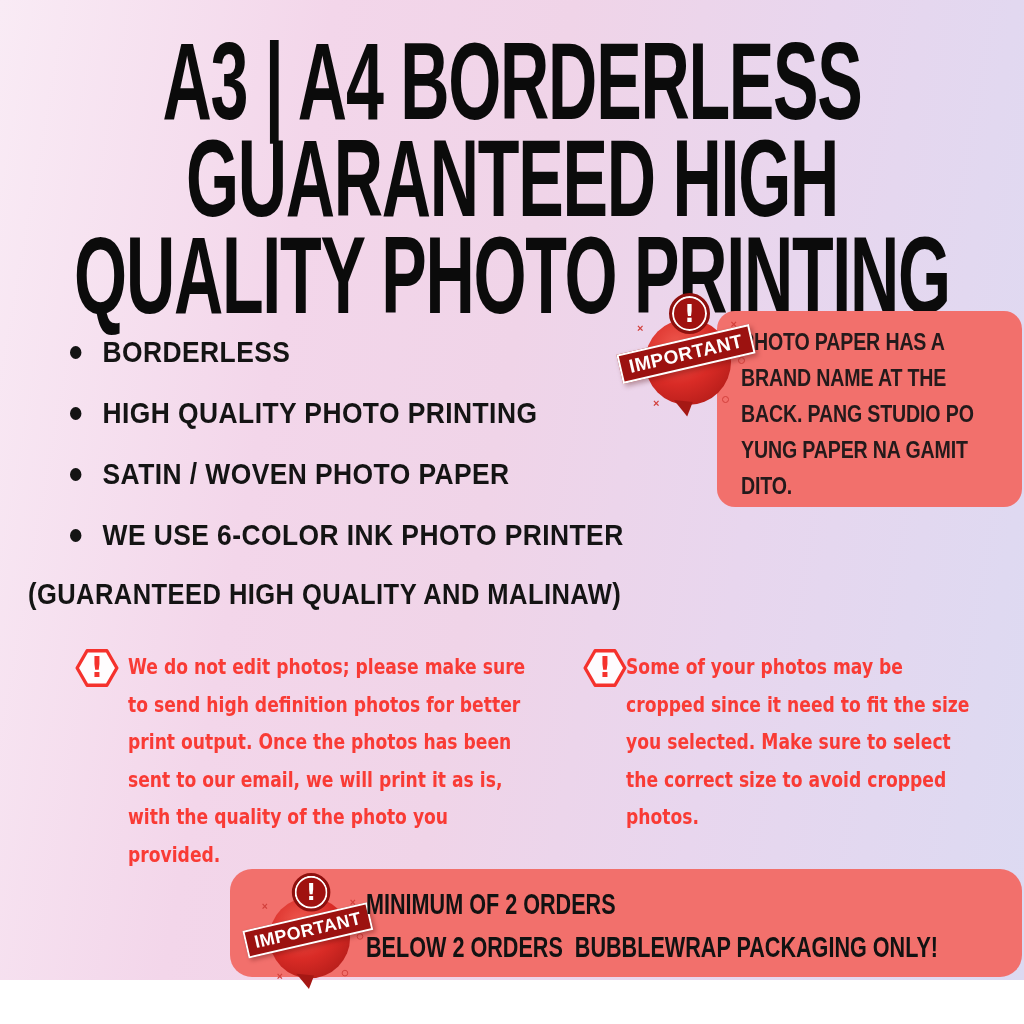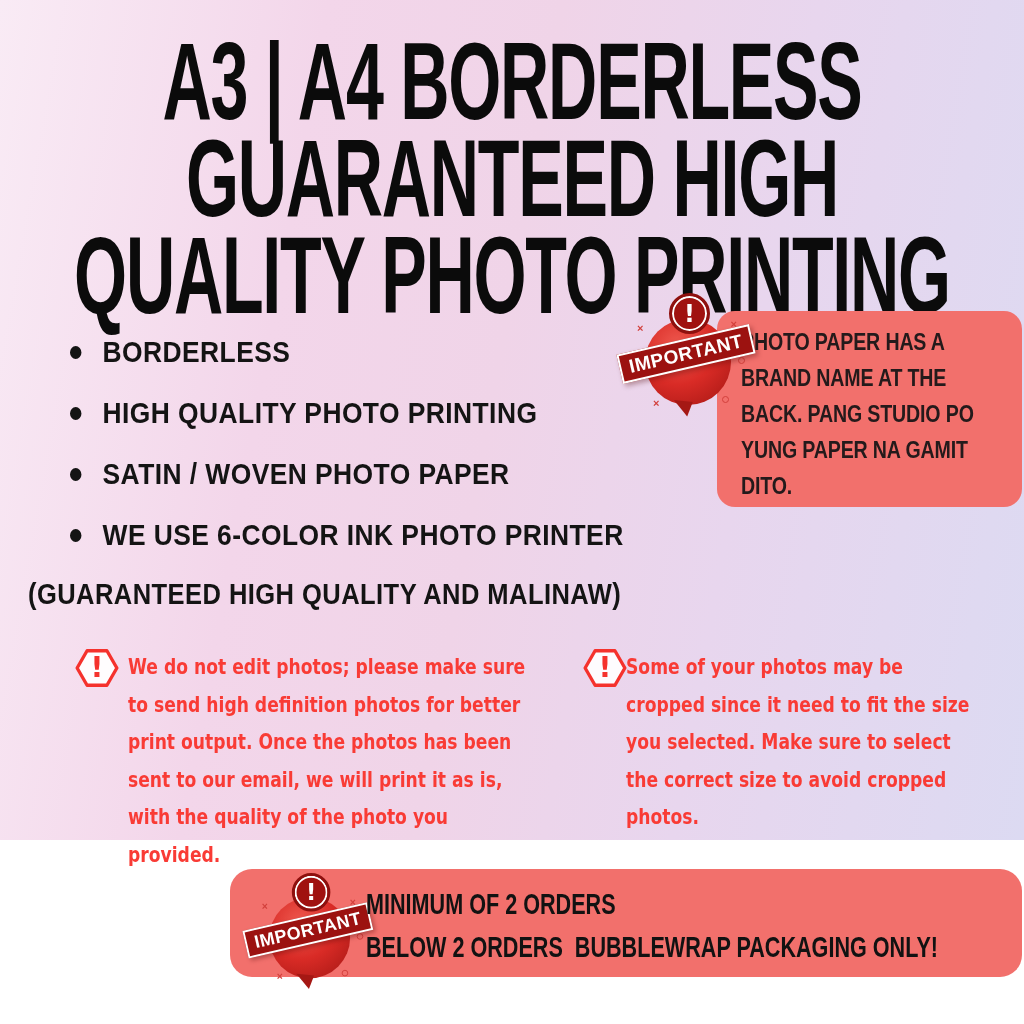--- a/index.html
+++ b/index.html
@@ -1,18 +1,18 @@
 <!DOCTYPE html>
 <html><head>
 <meta charset="utf-8">
 <style>
   * { margin:0; padding:0; box-sizing:border-box; }
   html,body { width:1024px; height:1024px; overflow:hidden; }
   .poster {
-    position:relative; width:1024px; height:840px;
+    position:relative; width:1024px; height:980px;
     background: linear-gradient(100deg, #f9ebf5 0%, #f3d6ea 28%, #f0d4e8 48%, #e8d6ee 70%, #dcdaf2 100%);
     font-family:"Liberation Sans", sans-serif;
     color:#0d0d0d;
   }
 
   
   .title { position:absolute; top:32px; left:0; right:0; text-align:center; }
   .title-line {
     height:97px; display:flex; align-items:center; justify-content:center;
     font-size:110px; font-weight:900; line-height:97px; letter-spacing:-2px;

